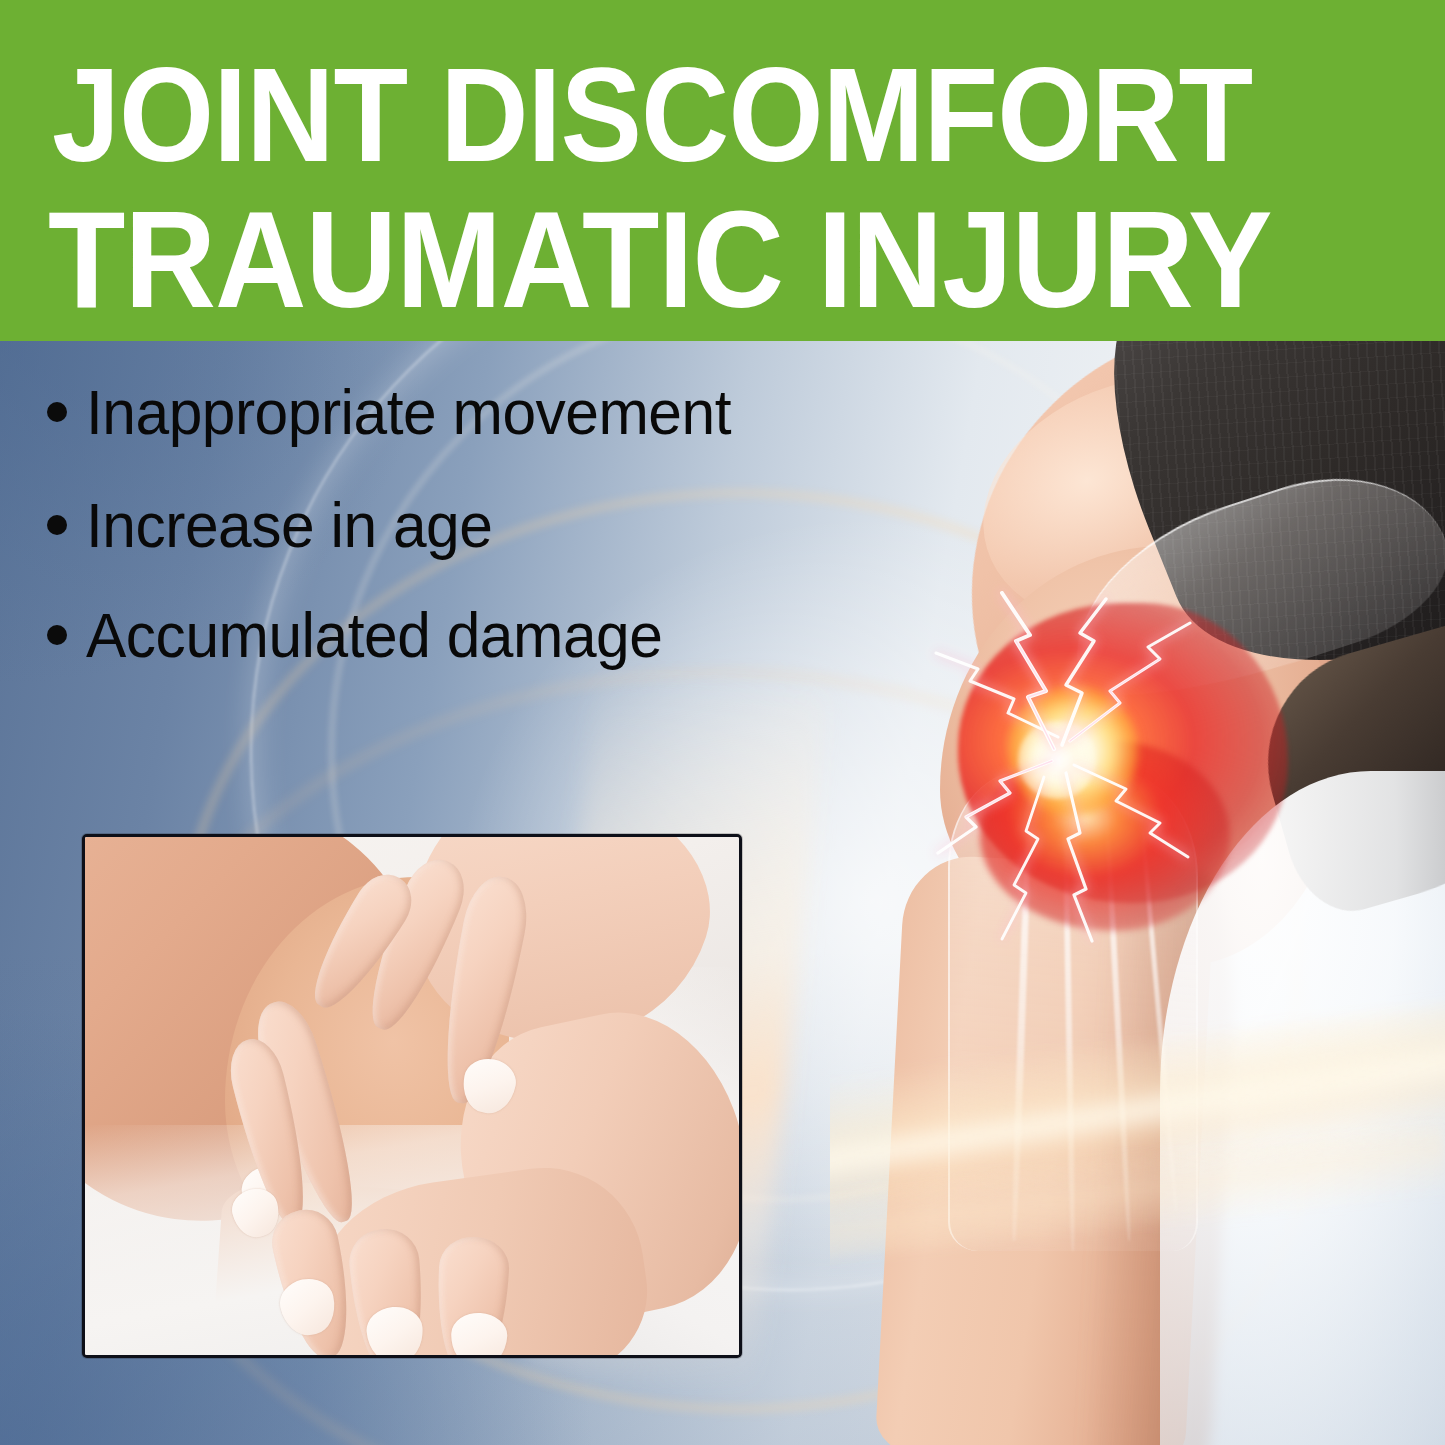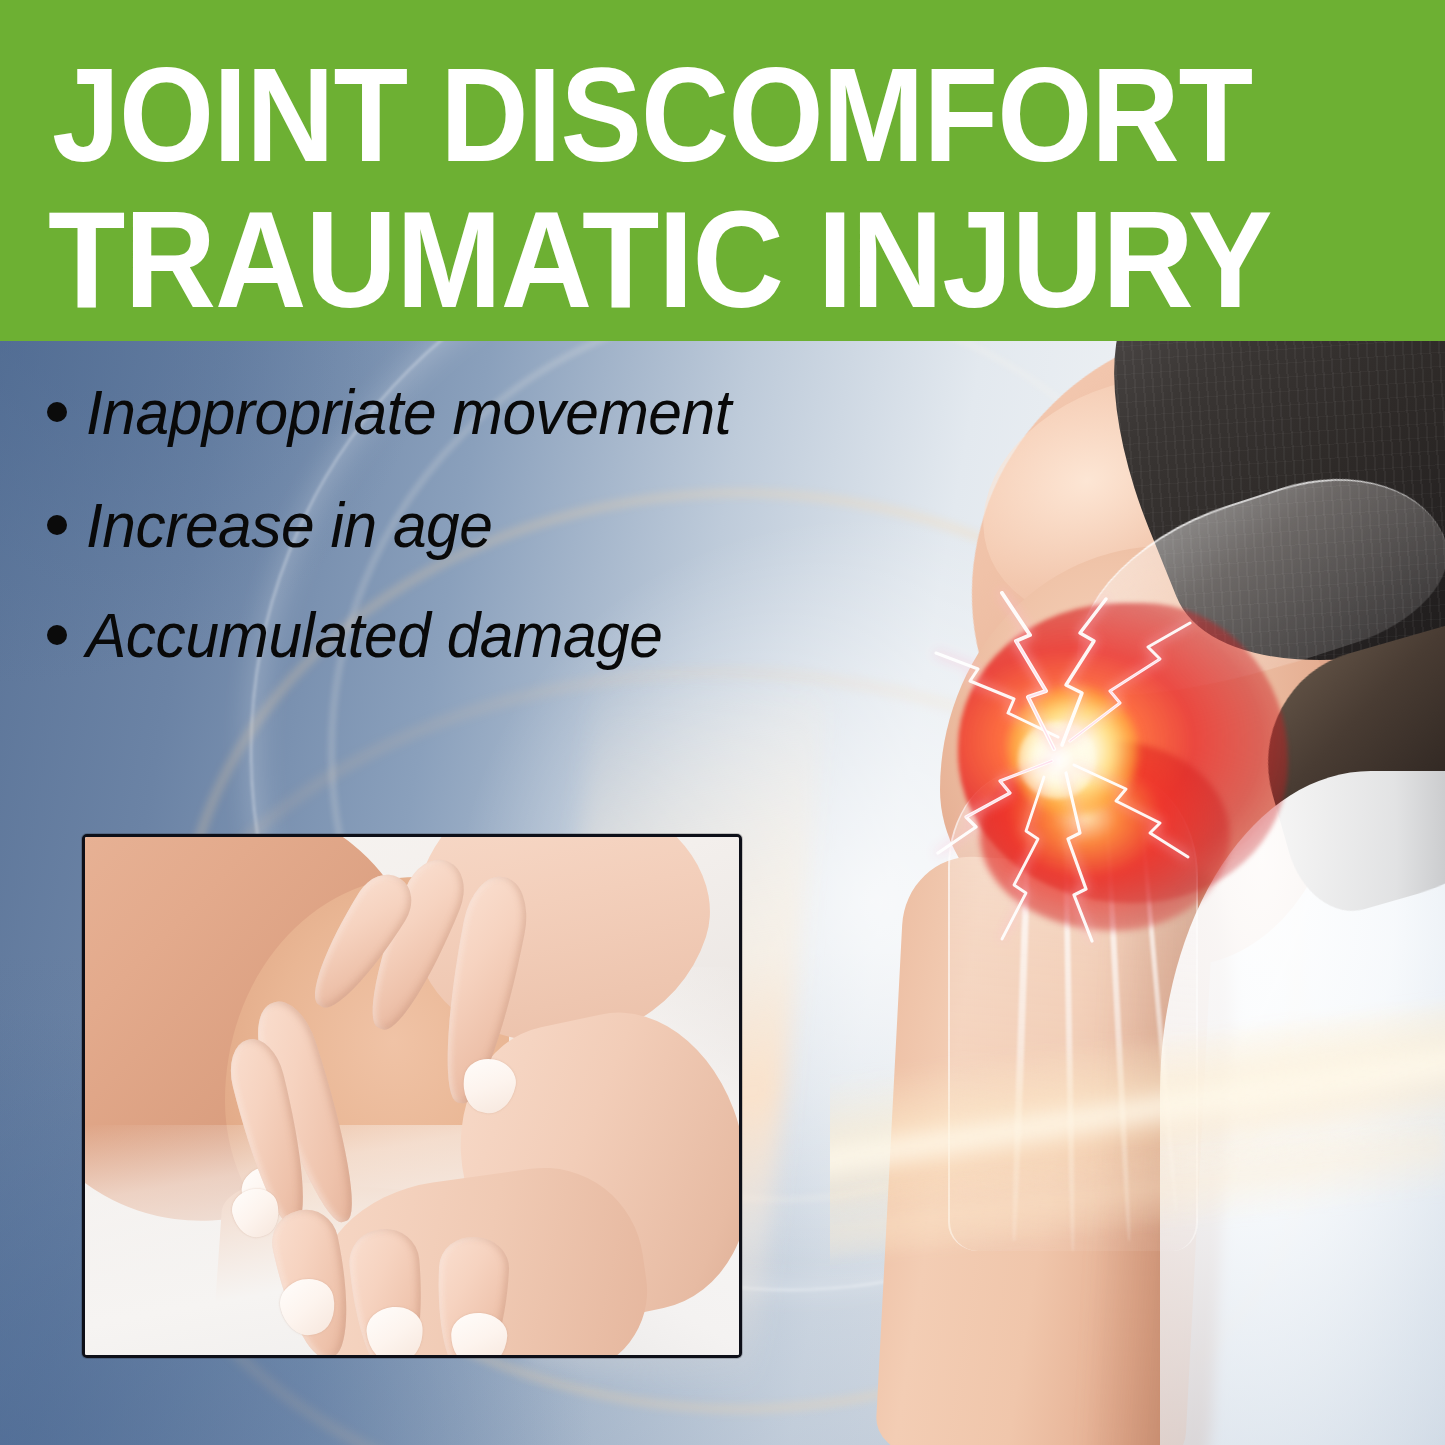--- a/index.html
+++ b/index.html
@@ -131,21 +131,20 @@
 
   
   #bullets {
     position:absolute; left:0; top:341px; width:960px;
   }
   .bullet-row {
     position:absolute;
     display:flex;
     align-items:center;
     white-space:nowrap;
-    font-style:italic;
   }
   .bullet-dot {
     width:20px; height:20px; border-radius:50%;
     background:#0b0b0b;
     flex:0 0 auto;
     margin-right:19px;
     margin-left:47px;
   }
   .bullet-text {
     color:#090909;

